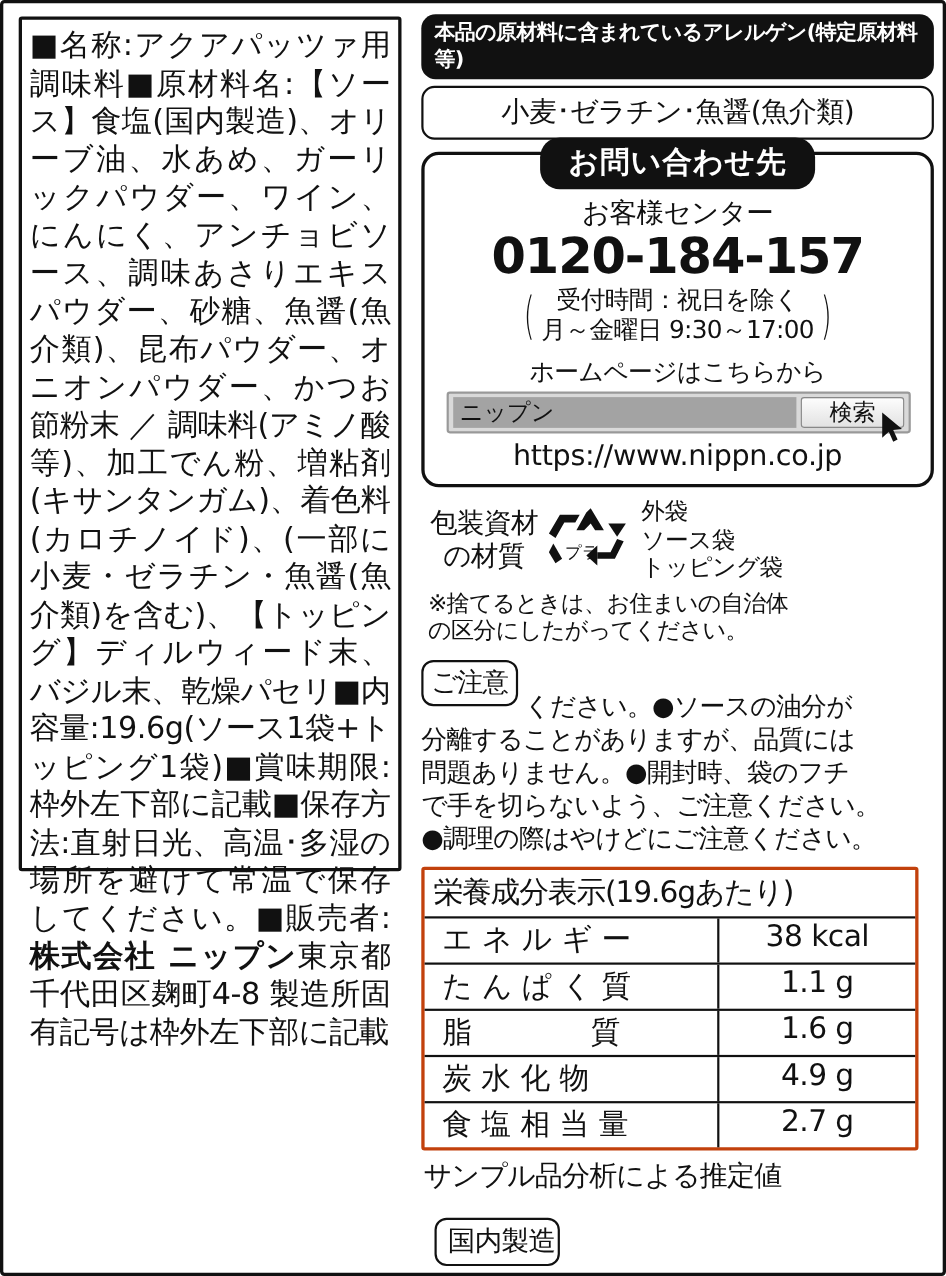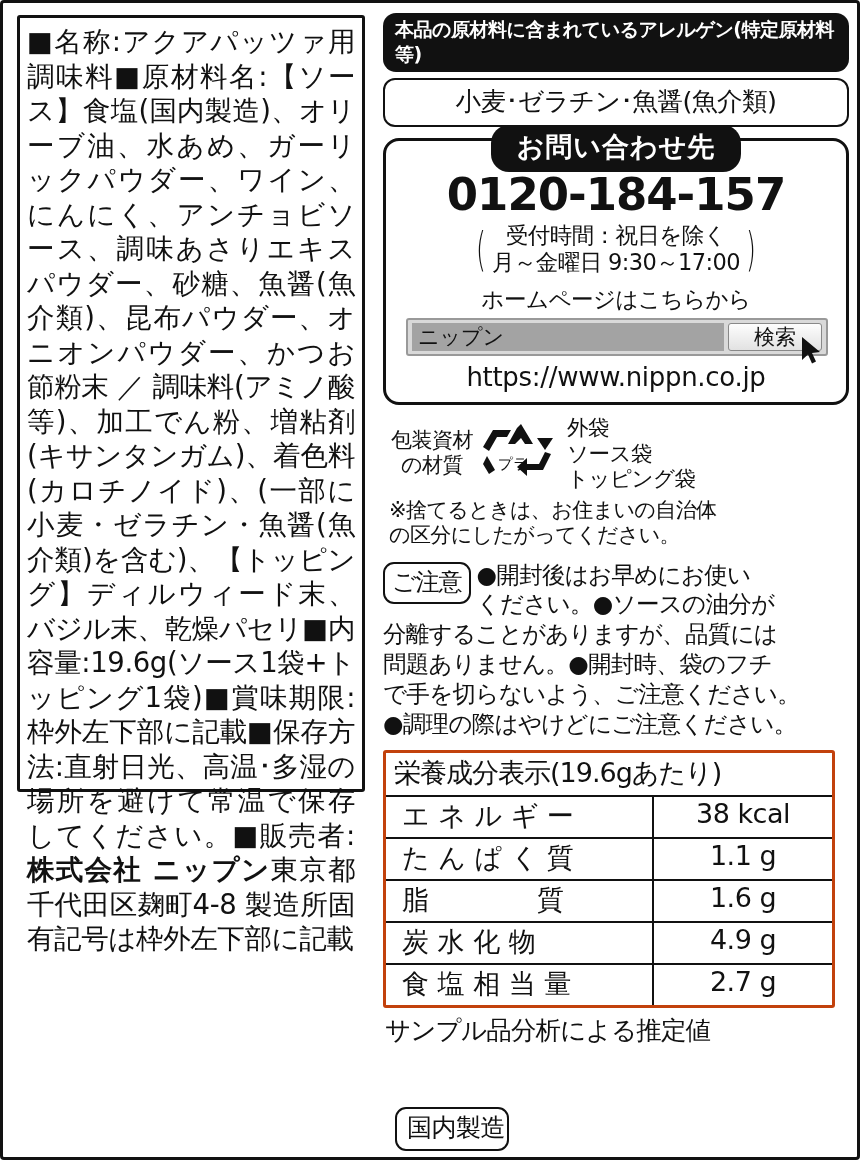--- a/index.html
+++ b/index.html
@@ -180,21 +180,21 @@
     letter-spacing: -0.3px;
   }
 
   .recycle-row {
     display: flex;
     align-items: center;
     margin-top: 10px;
     padding-left: 8px;
   }
   .recycle-label {
-    font-size: 21px;
+    font-size: 25px;
     line-height: 1.22;
     letter-spacing: -0.5px;
     text-align: center;
   }
   .recycle-mark {
     width: 78px;
     height: 66px;
     margin: 0 8px;
     position: relative;
   }
@@ -301,20 +301,21 @@
     <div class="ingredients"><span>■名称:アクアパッツァ用調味料■原材料名:【ソース】食塩(国内製造)、オリーブ油、水あめ、ガーリックパウダー、ワイン、にんにく、アンチョビソース、調味あさりエキスパウダー、砂糖、魚醤(魚介類)、昆布パウダー、オニオンパウダー、かつお節粉末 ／ 調味料(アミノ酸等)、加工でん粉、増粘剤(キサンタンガム)、着色料(カロチノイド)、(一部に小麦・ゼラチン・魚醤(魚介類)を含む)、【トッピング】ディルウィード末、バジル末、乾燥パセリ■内容量:19.6g(ソース1袋+トッピング1袋)■賞味期限:枠外左下部に記載■保存方法:直射日光、高温･多湿の場所を避けて常温で保存してください。■販売者:</span><span class="b">株式会社 ニッ</span><span class="b">プン</span><span>東京都千代田区麹町4-8 製造所固有記号は枠外左下部に記載</span></div>
   </div>
 
   <div class="right-col">
 
     <div class="allergen-head">本品の原材料に含まれているアレルゲン(特定原材料等)</div>
     <div class="allergen-body">小麦･ゼラチン･魚醤(魚介類)</div>
 
     <div class="contact-box">
       <div class="contact-title">お問い合わせ先</div>
+      <div class="contact-sub">お客様センター</div>
       <div class="contact-tel">0120-184-157</div>
       <div class="hours-wrap">
         <span class="paren">(</span>
         <span class="hours">
           <span>受付時間：祝日を除く</span><br>
           <span>月～金曜日 9:30～17:00</span>
         </span>
         <span class="paren">)</span>
       </div>
 
@@ -356,21 +357,21 @@
     </div>
 
     <div class="dispose-note">
       <span>※捨てるときは、お住まいの自治体</span><br>
       <span>の区分にしたがってください。</span>
     </div>
 
     <div class="caution-wrap">
       <div class="caution-badge">ご注意</div>
       <div class="caution-text">
-        <span>●開封後はお早めにお使い</span><br>
+        <br>
         <span>ください。●ソースの油分が</span>
       </div>
     </div>
     <div class="caution-hang">
       <span>分離することがありますが、品質には</span><br>
       <span>問題ありません。●開封時、袋のフチ</span><br>
       <span>で手を切らないよう、ご注意ください。</span><br>
       <span>●調理の際はやけどにご注意ください。</span>
     </div>
 

